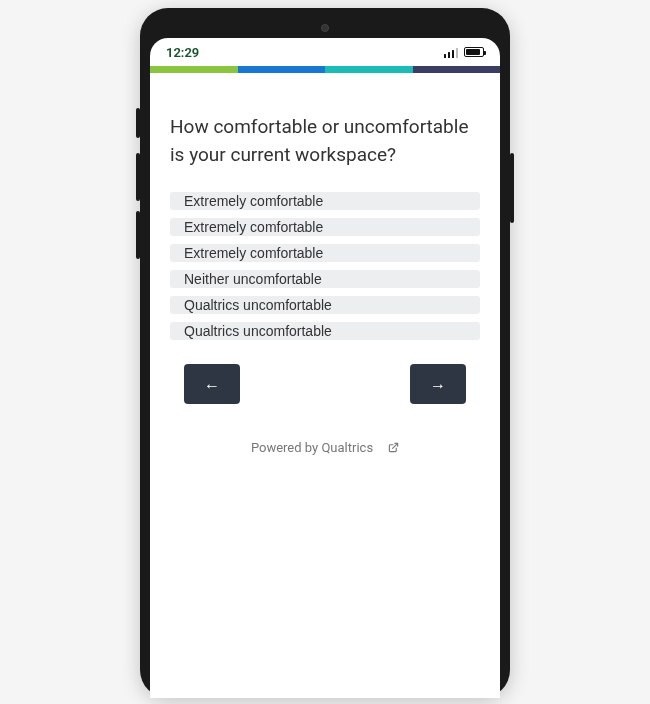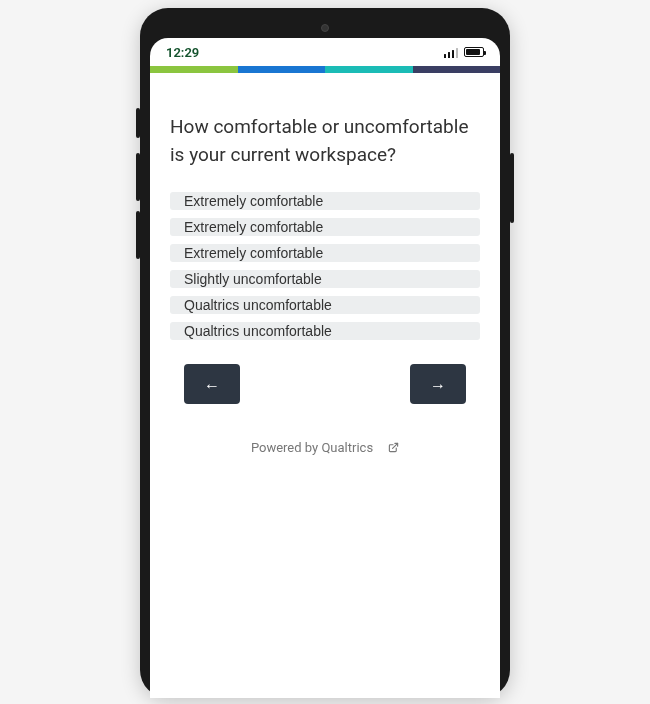--- a/index.html
+++ b/index.html
@@ -224,21 +224,21 @@
       <div class="progress-seg" style="background:#3a3e63"></div>
     </div>
 
     <div class="content">
       <div class="question">How comfortable or uncomfortable is your current workspace?</div>
 
       <div class="options">
         <button class="option">Extremely comfortable</button>
         <button class="option">Extremely comfortable</button>
         <button class="option">Extremely comfortable</button>
-        <button class="option">Slightly uncomfortable</button>
+        <button class="option">Neither uncomfortable</button>
         <button class="option">Qualtrics uncomfortable</button>
         <button class="option">Qualtrics uncomfortable</button>
       </div>
 
       <div class="nav-buttons">
         <button class="nav-btn">
           <span>←</span>
         </button>
         <button class="nav-btn">
           <span>→</span>

